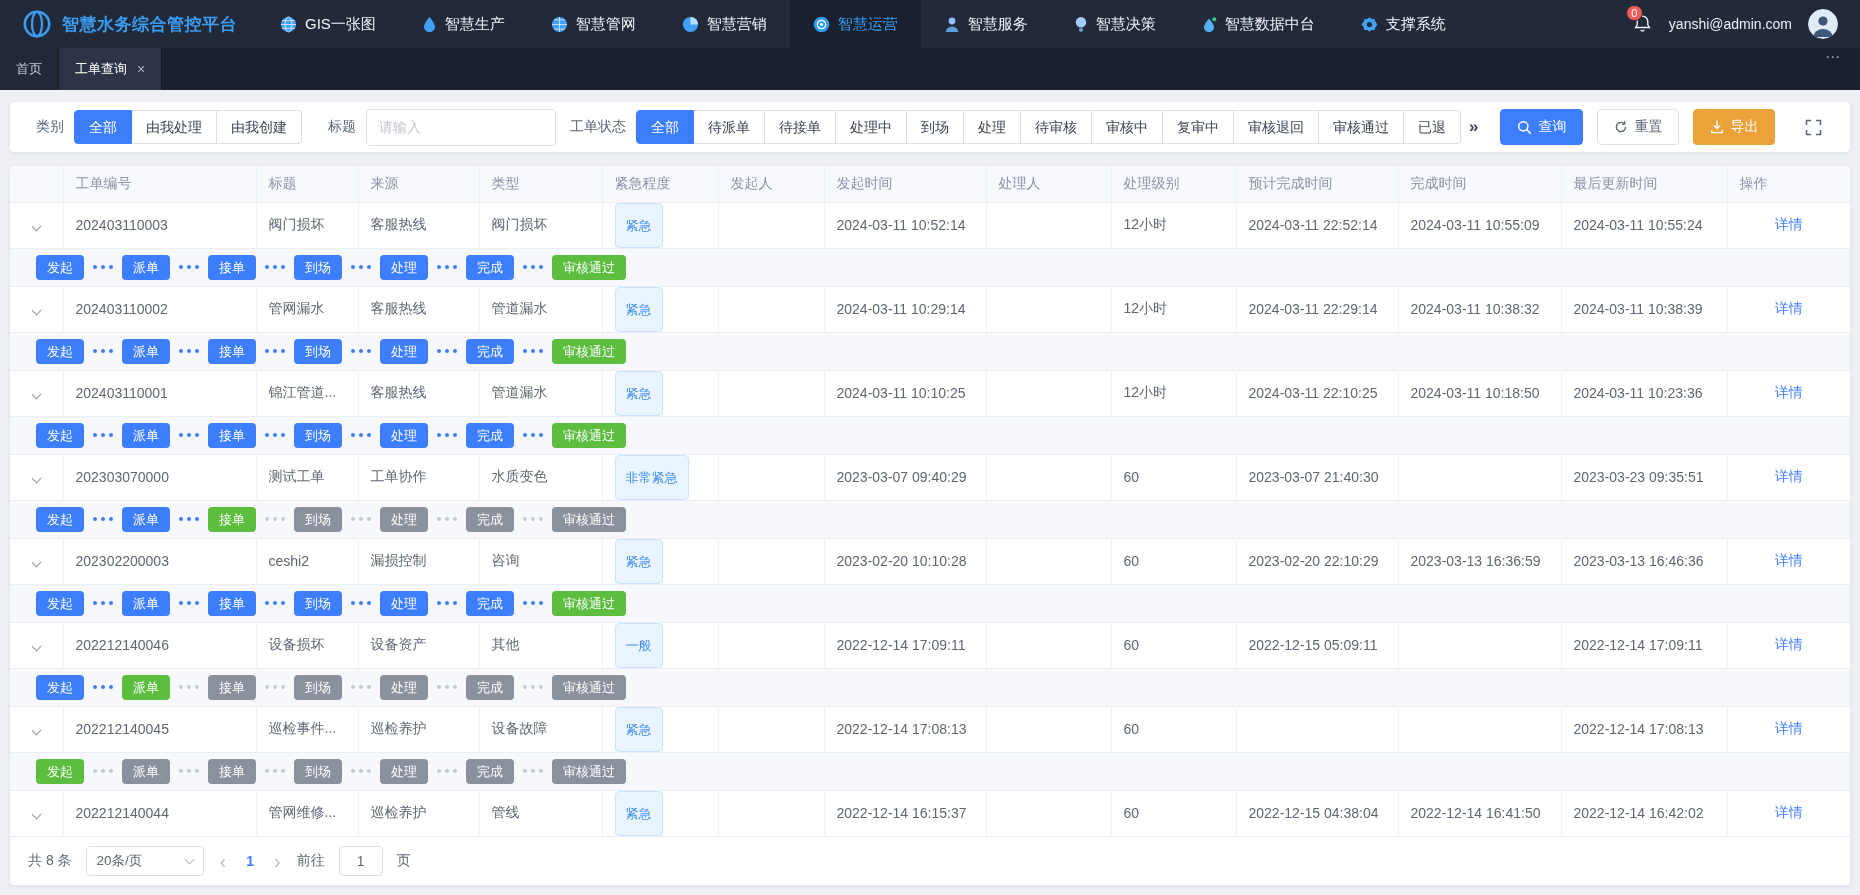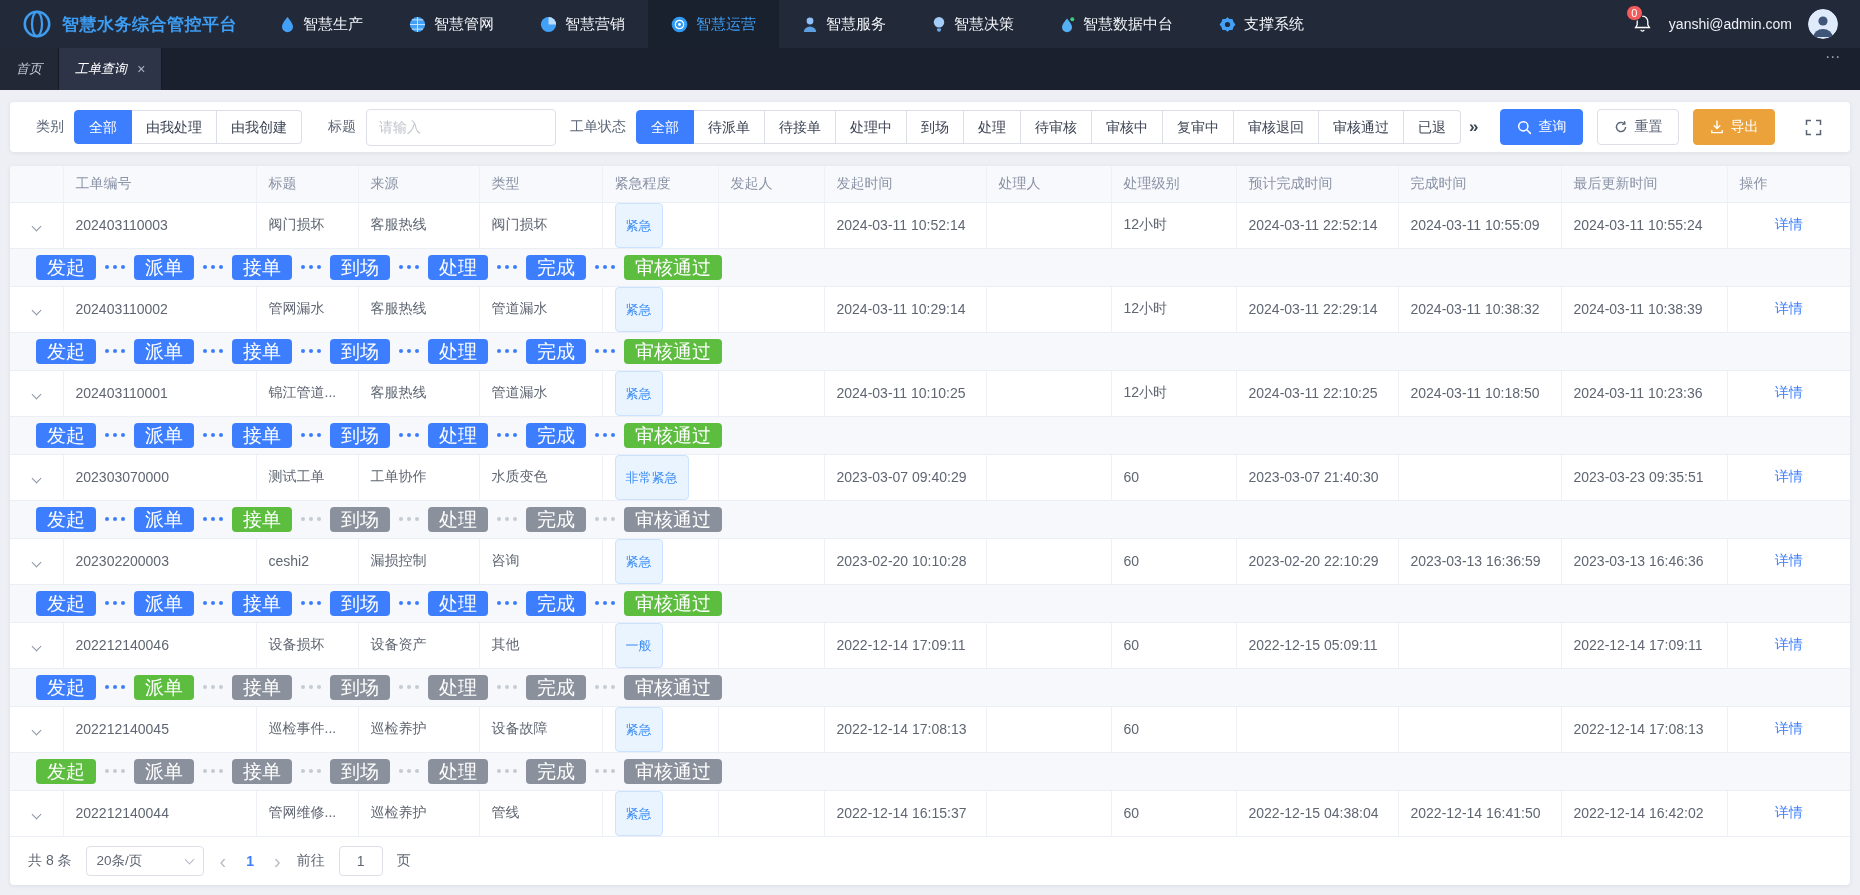--- a/index.html
+++ b/index.html
@@ -14,21 +14,21 @@
   .nav-item { display:flex; align-items:center; gap:8px; padding:0 23px; color:#f2f4f8; font-size:15px; cursor:pointer; white-space:nowrap; }
   .nav-item.active { background:#19202e; color:#3d9ef5; }
   .nav-ic { display:flex; align-items:center; }
   .tb-right { margin-left:auto; display:flex; align-items:center; gap:16px; padding-right:22px; }
   .bell { position:relative; width:20px; display:flex; cursor:pointer; }
   .nbadge { position:absolute; top:-9px; left:-7px; background:#f45b5b; color:#fff; border-radius:9px; font-size:11px; line-height:14px; padding:0 4.5px; border:1px solid #222a3a; }
   .email { color:#eef1f6; font-size:14px; cursor:pointer; }
   .avatar { width:30px; height:30px; border-radius:50%; overflow:hidden; display:flex; cursor:pointer; }
 
   
-  .tabbar { height:42px; background:#1a202d; display:flex; align-items:flex-start;font-style:italic; }
+  .tabbar { height:42px; background:#1a202d; display:flex; align-items:flex-start; }
   .tab { display:flex; align-items:center; gap:10px; height:42px; padding:0 16px; font-size:13px; color:#c3c9d6; background:#222836; cursor:pointer; border-right:1px solid #161b26; }
   .tab.active { background:#2d3447; color:#fff; }
   .tab-close { font-size:14px; color:#aeb6c6; cursor:pointer; }
   .tab-more { margin-left:auto; color:#98a1b3; padding-right:18px; font-size:15px; letter-spacing:2px; cursor:pointer; }
 
   .main { padding:12px 10px; }
 
   
   .filter-card { background:#fff; border-radius:4px; height:50px; display:flex; align-items:center; padding:0 26px; box-shadow:0 1px 4px rgba(30,40,60,.08); }
   .flabel { color:#5a6475; font-size:14px; margin-right:10px; white-space:nowrap; }
@@ -53,21 +53,21 @@
   th { height:36px; background:#f7f9fc; color:#8a92a5; font-weight:400; font-size:14px; text-align:left; padding:0 12px; border-right:1px solid #eef1f6; border-bottom:1px solid #ebeef5; white-space:nowrap; }
   th:last-child, td:last-child { border-right:none; }
   td { height:44px; color:#5f6672; font-size:14px; padding:0 12px; border-right:1px solid #eef1f6; border-bottom:1px solid #ebeef5; white-space:nowrap; overflow:hidden; text-overflow:ellipsis; }
   .td-expand { text-align:center; padding:0; }
   .chev { display:inline-block; width:7px; height:7px; border-right:1.4px solid #8d95a5; border-bottom:1.4px solid #8d95a5; transform:rotate(45deg); margin-top:-4px; cursor:pointer; }
   .urg { display:inline-block; padding:13px 10px; line-height:17px; background:#eaf4ff; border:1px solid #cbe3ff; color:#3d8ef5; border-radius:4px; font-size:13px; }
   .link { color:#3d7eff; cursor:pointer; }
   .td-action { text-align:center; }
   .steps-td { height:38px; background:#f7f8fb; padding:0 0 0 26px; border-bottom:1px solid #ebeef5; }
   .steps { display:flex; align-items:center; gap:9px; }
-  .step { color:#fff; border-radius:4px; padding:4px 11px; font-size:19px; line-height:17px; white-space:nowrap;text-align:right; }
+  .step { color:#fff; border-radius:4px; padding:4px 11px; font-size:13px; line-height:17px; white-space:nowrap;text-align:right; }
   .step.done { background:#3d7eff; }
   .step.current { background:#5cbd3f; }
   .step.pending { background:#8b919c; }
   .dots { display:flex; gap:4px; align-items:center; }
   .dot { width:4px; height:4px; border-radius:50%; background:#c6cad2; }
   .dots.on .dot { background:#3d7eff; }
 
   
   .tfoot { display:flex; align-items:center; height:48px; padding:0 18px; font-size:14px; color:#5f6672; gap:14px; }
   .psel { width:118px; height:30px; border:1px solid #dcdfe6; border-radius:4px; display:flex; align-items:center; justify-content:space-between; padding:0 10px; color:#5f6672; cursor:pointer; font-size:13.5px; }
@@ -83,20 +83,30 @@
   <div class="logo">
     <span class="nav-ic">
       <svg width="30" height="30" viewBox="0 0 30 30">
           <circle cx="15" cy="15" r="12.2" fill="none" stroke="#3d9df2" stroke-width="2.6"></circle>
           <ellipse cx="15" cy="15" rx="5" ry="12.2" fill="none" stroke="#3d9df2" stroke-width="2.2"></ellipse>
         </svg>
     </span>
     <span class="logo-title">智慧水务综合管控平台</span>
   </div>
   <nav class="nav" id="topnav">
+      <div class="nav-item">
+        <span class="nav-ic">
+          <svg width="17" height="17" viewBox="0 0 17 17">
+            <circle cx="8.5" cy="8.5" r="7.6" fill="#43a0f7"></circle>
+            <ellipse cx="8.5" cy="8.5" rx="3.4" ry="7.6" fill="none" stroke="#d8ecff" stroke-width=".9"></ellipse>
+            <path d="M.9 8.5h15.2M2 4.7h13M2 12.3h13" stroke="#d8ecff" stroke-width=".9" fill="none"></path>
+          </svg>
+        </span>
+        <span>GIS一张图</span>
+      </div>
       <div class="nav-item">
         <span class="nav-ic">
           <svg width="15" height="17" viewBox="0 0 15 17">
             <path d="M7.5 1C7.5 1 2 7.2 2 10.7a5.5 5.5 0 0 0 11 0C13 7.2 7.5 1 7.5 1z" fill="#43a0f7"></path>
           </svg>
         </span>
         <span>智慧生产</span>
       </div>
       <div class="nav-item">
         <span class="nav-ic">

